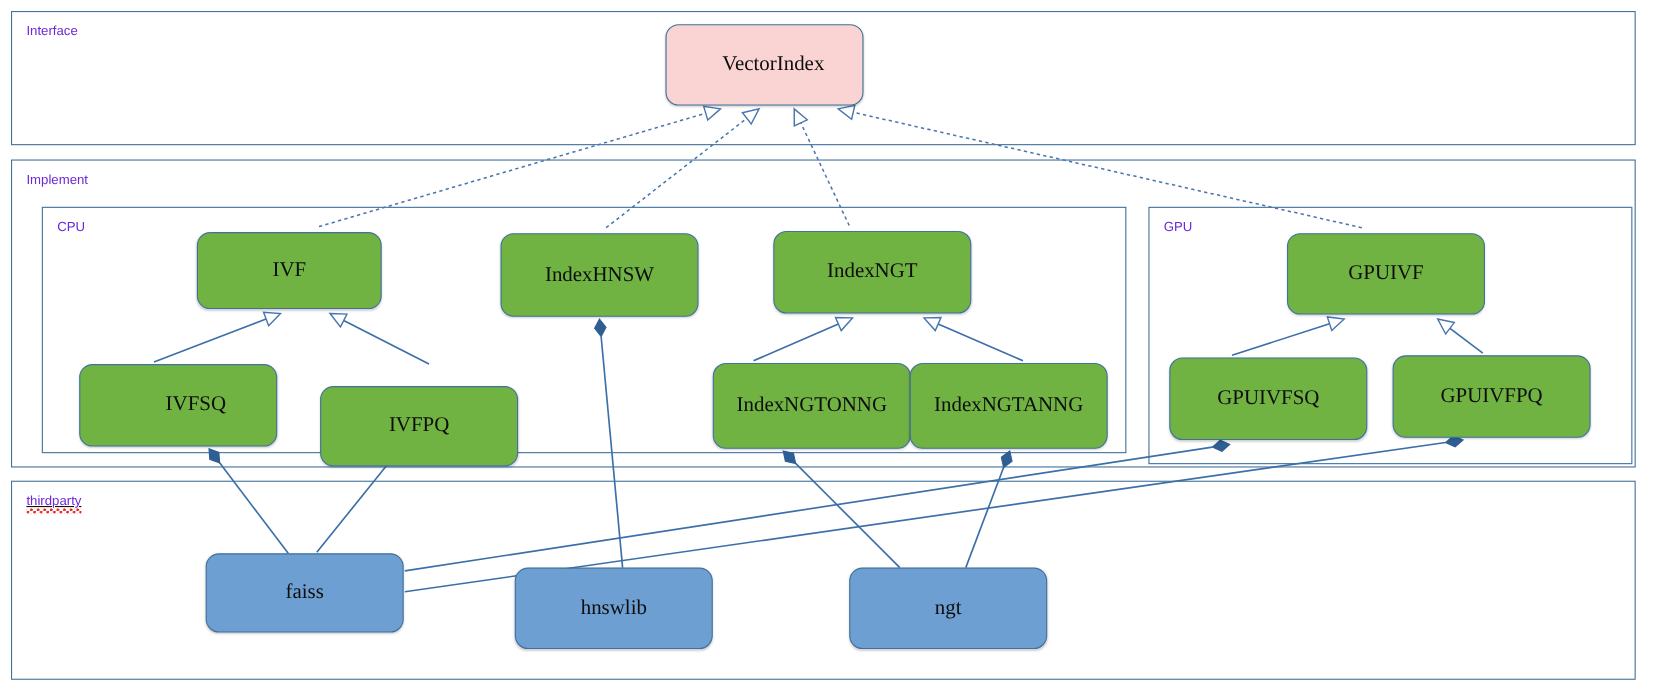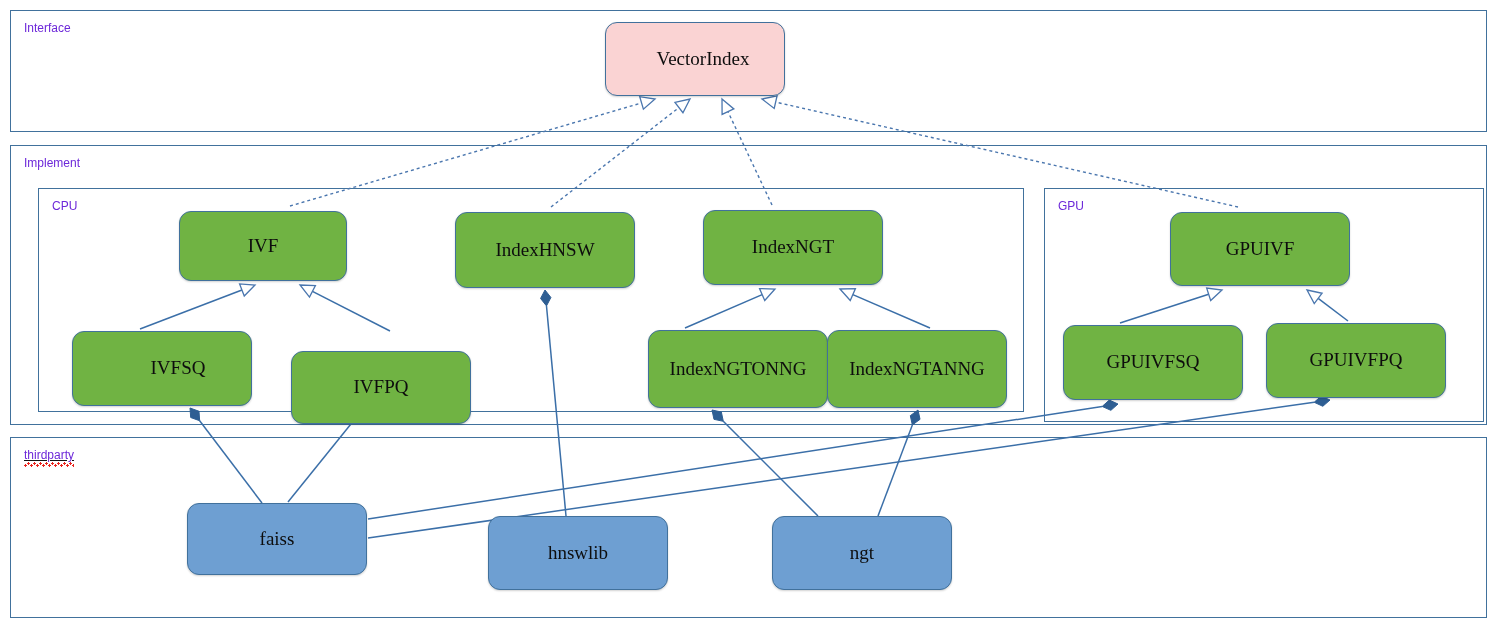--- a/index.html
+++ b/index.html
@@ -122,21 +122,21 @@
       </div>
       <div class="node green" style="left: 1063px; top: 325px; width: 180px; height: 75px;">
         <span>GPUIVFSQ</span>
       </div>
       <div class="node green" style="left: 1266px; top: 323px; width: 180px; height: 75px;">
         <span>GPUIVFPQ</span>
       </div>
       <div class="node blue" style="left: 187px; top: 503px; width: 180px; height: 72px;">
         <span>faiss</span>
       </div>
-      <div class="node blue" style="left: 488px; top: 516px; width: 180px; height: 74px;">
+      <div class="node blue" style="left: 468px; top: 516px; width: 180px; height: 74px;">
         <span>hnswlib</span>
       </div>
       <div class="node blue" style="left: 772px; top: 516px; width: 180px; height: 74px;">
         <span>ngt</span>
       </div>
     </div>
 
 </div>
 
 </body></html>

